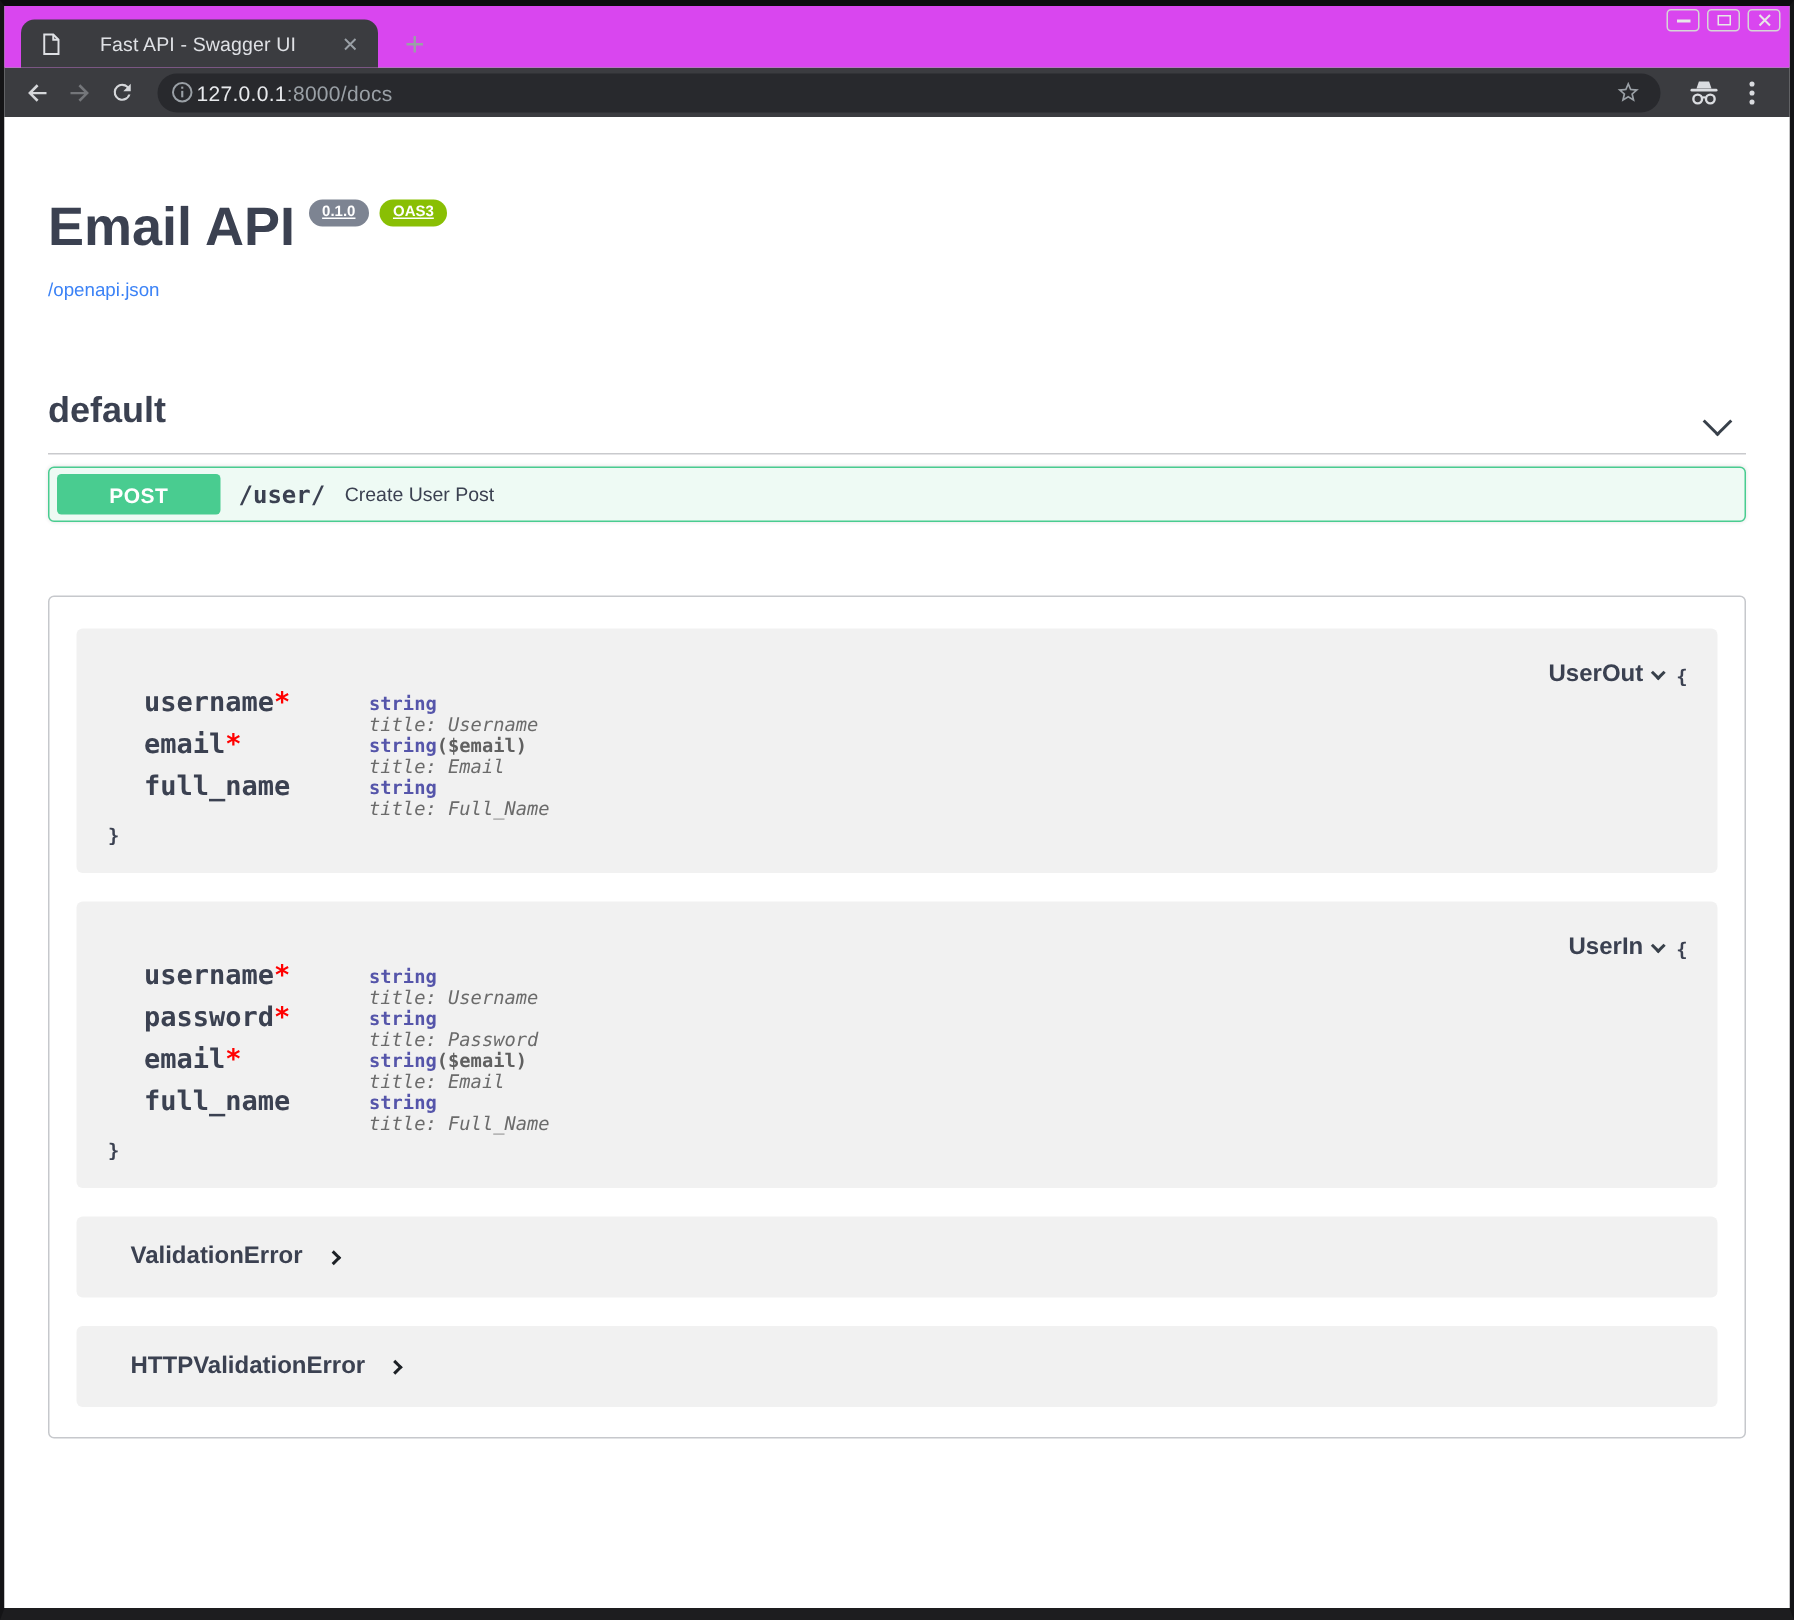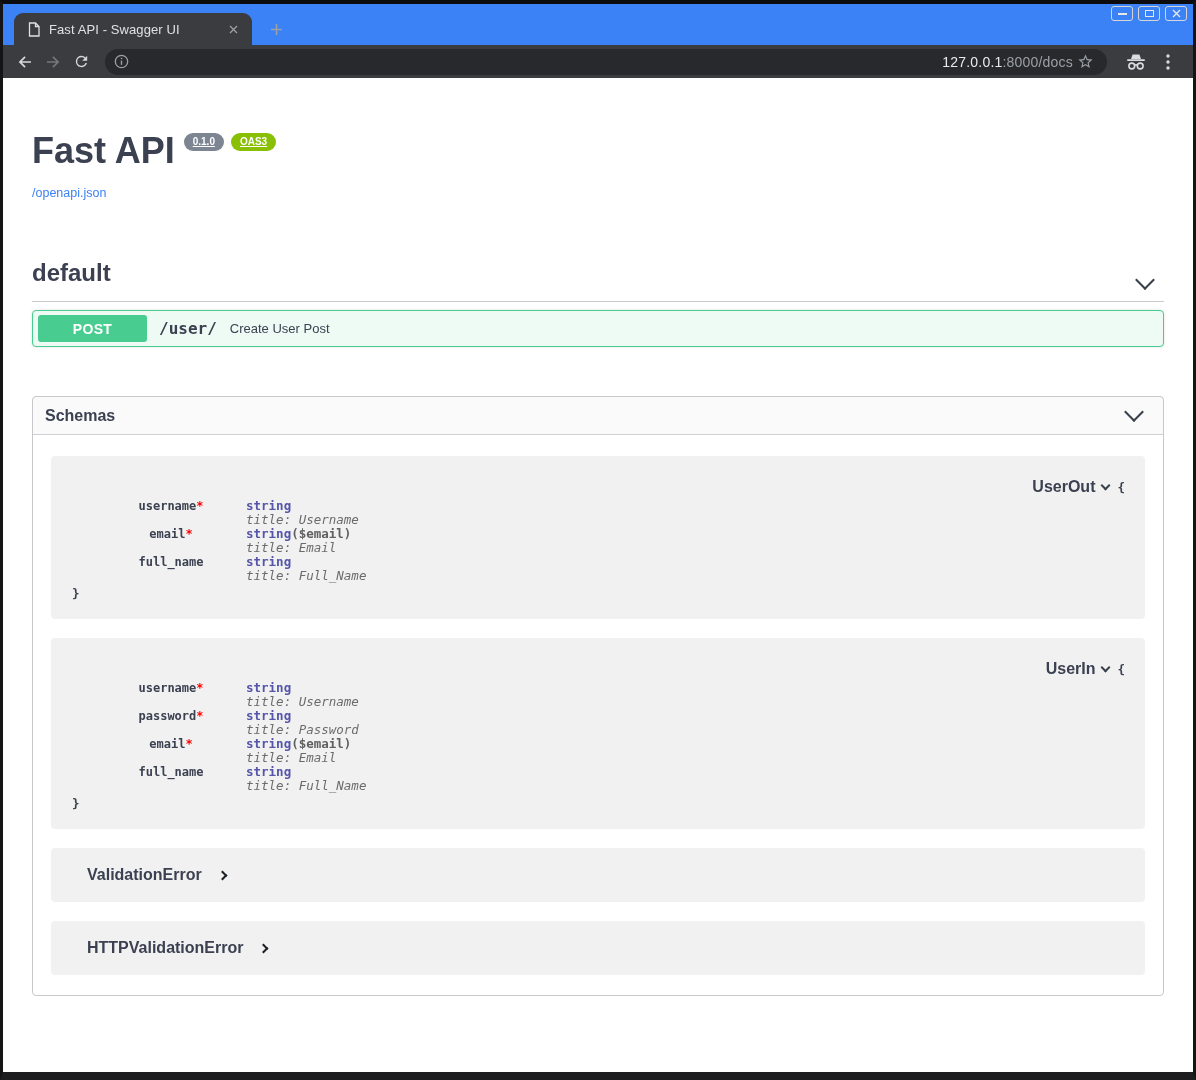--- a/index.html
+++ b/index.html
@@ -7,40 +7,40 @@
   body { font-family:"Liberation Sans", sans-serif; }
 
   .window {
     width:1196px; height:1080px;
     border-left:3px solid #141416; border-right:3px solid #141416;
     border-top:4px solid #0c0c0e; border-bottom:8px solid #1d1d1f;
     display:flex; flex-direction:column; background:#fff;
   }
 
   
-  .chrome-header { position:relative; height:41px; background:#3b82f6; flex:none; }
+  .chrome-header { position:relative; height:41px; background:#d946ef; flex:none;text-align:center; }
   .win-controls { position:absolute; top:2px; right:6px; display:flex; gap:5px; }
   .win-btn { width:22px; height:15px; border:1px solid #d6d6d6; border-radius:3px;
              background:transparent; display:flex; align-items:center; justify-content:center; cursor:default; }
   .win-min-bar { width:9px; height:2px; background:#e8e8e8; }
   .win-max-box { width:9px; height:7px; border:1.5px solid #e8e8e8; }
 
   .tab { position:absolute; left:11px; bottom:0; width:238px; height:32px;
          background:#3b3c40; border-radius:9px 9px 0 0;
          display:flex; align-items:center; padding:0 10px 0 14px; gap:9px; }
   .tab-title { flex:1; font-size:13px; color:#dfe1e5; white-space:nowrap; overflow:hidden; letter-spacing:.1px; }
   .tab-close { width:18px; height:18px; border-radius:50%; display:flex; align-items:center; justify-content:center; flex:none; }
   .new-tab { position:absolute; left:260px; bottom:3px; width:26px; height:26px; border-radius:50%;
              display:flex; align-items:center; justify-content:center; }
 
   .toolbar { height:33px; background:#3b3c40; flex:none; display:flex; align-items:center; padding:0 12px 0 8px; }
   .nav-btn { width:28px; height:28px; border-radius:50%; display:flex; align-items:center; justify-content:center; flex:none; }
   .url-pill { flex:1; height:26px; margin:0 8px 0 10px; background:#28292d; border-radius:13px;
               display:flex; align-items:center; padding:0 10px 0 9px; }
-  .url-text { margin-left:2px; font-size:14px; letter-spacing:.2px; flex:1; white-space:nowrap; overflow:hidden;text-align:right; }
+  .url-text { margin-left:2px; font-size:14px; letter-spacing:.2px; flex:1; white-space:nowrap; overflow:hidden; }
   .url-host { color:#e8eaed; }
   .url-rest { color:#9aa0a6; }
   .pill-star { width:24px; height:24px; display:flex; align-items:center; justify-content:center; flex:none; }
   .avatar-btn { width:30px; height:28px; display:flex; align-items:center; justify-content:center; flex:none; margin-left:6px; }
   .menu-btn { width:26px; height:28px; display:flex; align-items:center; justify-content:center; flex:none; margin-left:4px; }
 
   
   .page { flex:1; background:#fff; overflow:hidden; color:#3b4151; }
   .page-inner { padding:0 29px; }
 
@@ -84,22 +84,22 @@
 
   .model-title-row { display:flex; align-items:center;justify-content:flex-end; }
   .model-toggle { background:none; border:none; display:flex; align-items:center; gap:7px; cursor:pointer; padding:0; }
   .model-title { font-size:16px; font-weight:bold; color:#3b4151; font-family:"Liberation Sans", sans-serif; }
   .brace { font-family:"DejaVu Sans Mono", monospace; font-size:12.5px; font-weight:bold; color:#3b4151; }
   .brace-open { margin-left:8px; }
   .brace-close { margin-top:3px; }
 
   .props { margin:3px 0 0 24px; }
   .prop-row { display:flex; }
-  .prop-name { width:150px; flex:none; font-family:"DejaVu Sans Mono", monospace; font-size:12px;
-               font-weight:bold; color:#3b4151; line-height:14px;text-align:center; }
+  .prop-name { width:150px; flex:none; font-family:"DejaVu Sans Mono", monospace; font-size:18px;
+               font-weight:bold; color:#3b4151; line-height:14px; }
   .star { color:#ff0000; }
   .prop-desc { font-family:"DejaVu Sans Mono", monospace; font-size:12.5px; line-height:14px; }
   .prop-type { color:#5555aa; font-weight:bold; }
   .prop-format { color:#606060; font-weight:bold; }
   .prop-title { color:#6b6b6b; font-style:italic; }
 
   svg { display:block; }
 </style>
 </head>
 <body>
@@ -184,44 +184,40 @@
           <circle cx="2" cy="14" r="1.7" fill="#dadce0"></circle>
       </svg>
     </span>
   </div>
 
   <div class="page">
     <div class="page-inner">
 
       <div class="info-block">
         <div class="api-title-row">
-          <span class="api-title">Fast API</span><span class="badges">
+          <span class="api-title">Email API</span><span class="badges">
               <span class="badge badge-version">0.1.0</span>
               <span class="badge badge-oas">OAS3</span>
             </span>
         </div>
         <a class="spec-link" href="#">/openapi.json</a>
       </div>
 
       <div class="tag-header">
         <span class="tag-name">default</span>
         <span class="chev chev-lg"></span>
       </div>
 
       <div class="opblock">
         <button class="method-btn">POST</button>
         <span class="op-path">/user/</span>
         <span class="op-summary">Create User Post</span>
       </div>
 
       <div class="models">
-        <div class="models-header">
-          <span class="models-title">Schemas</span>
-          <span class="chev chev-lg"></span>
-        </div>
         <div class="models-body">
 
           <div class="model-box">
             <div class="model-title-row">
               <button class="model-toggle">
                 <span class="model-title">UserOut</span>
                 <span class="chev chev-sm-down"></span>
               </button>
               <span class="brace brace-open">{</span>
             </div>

